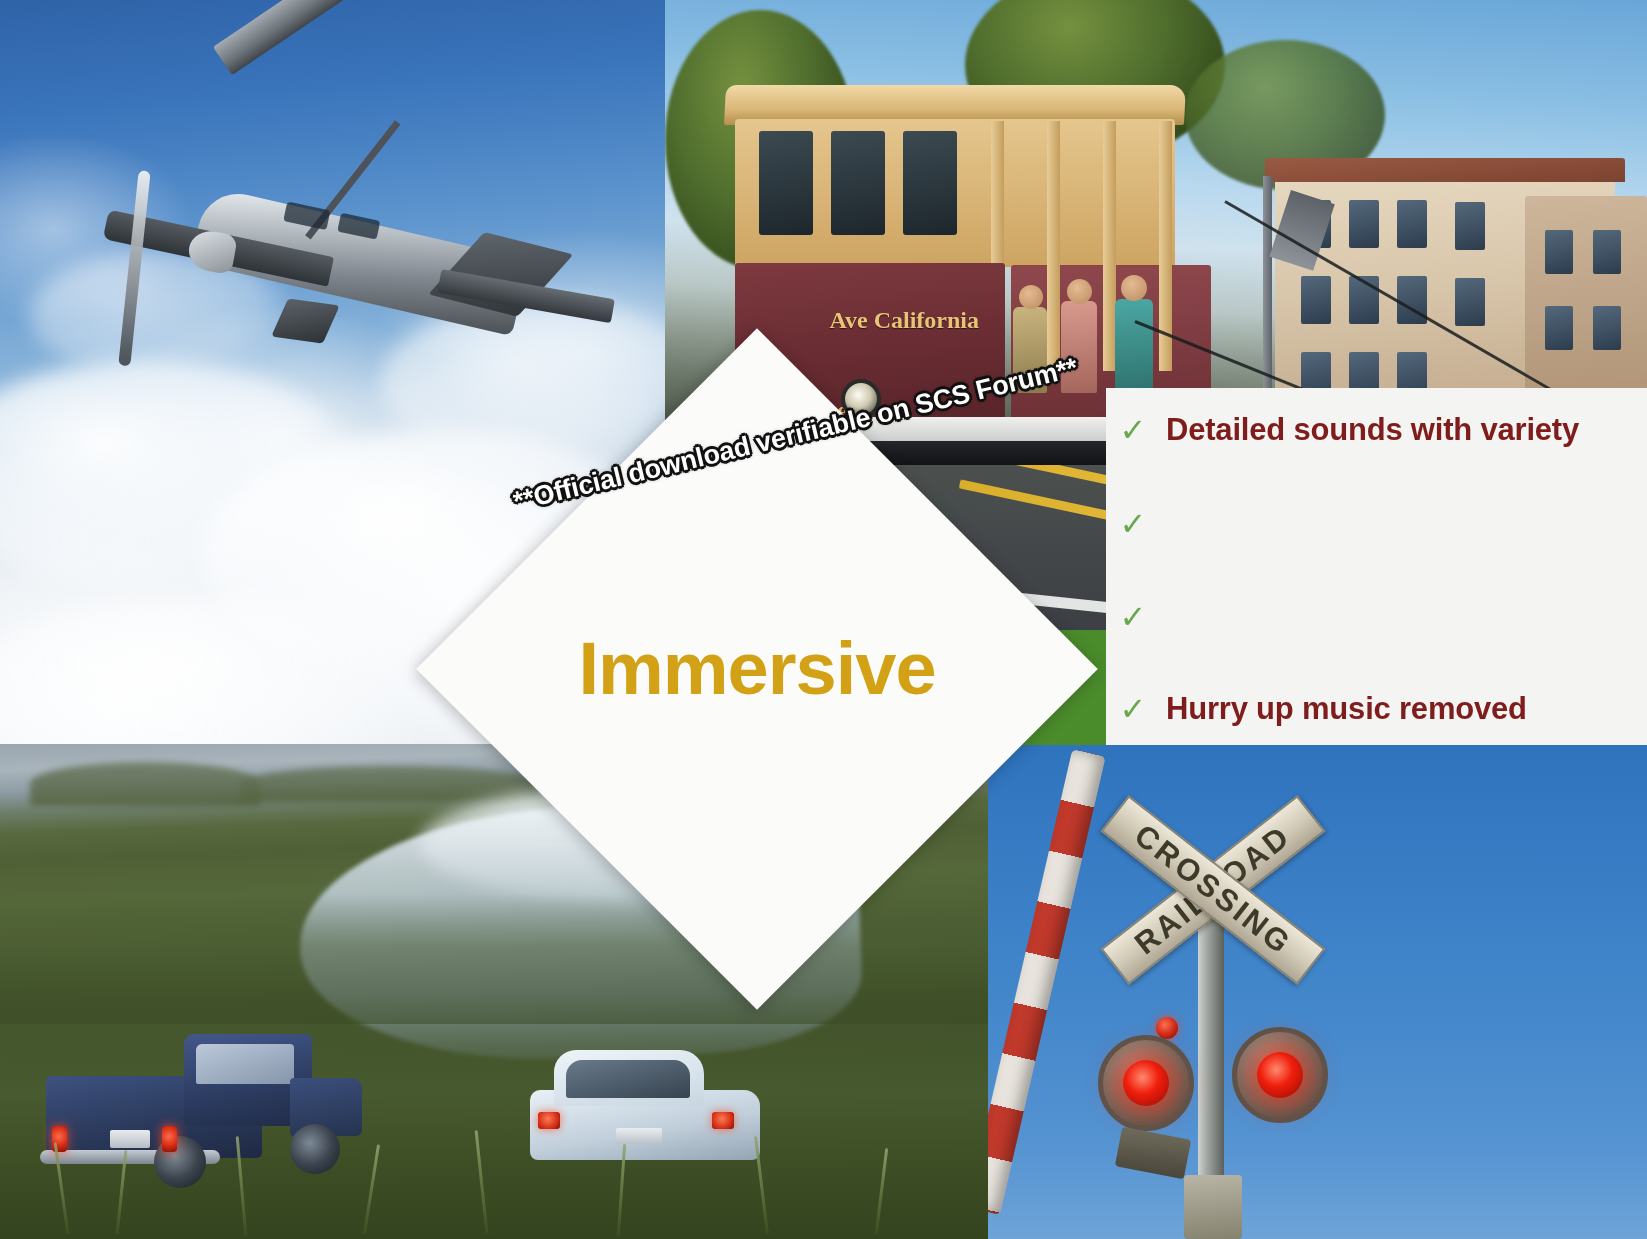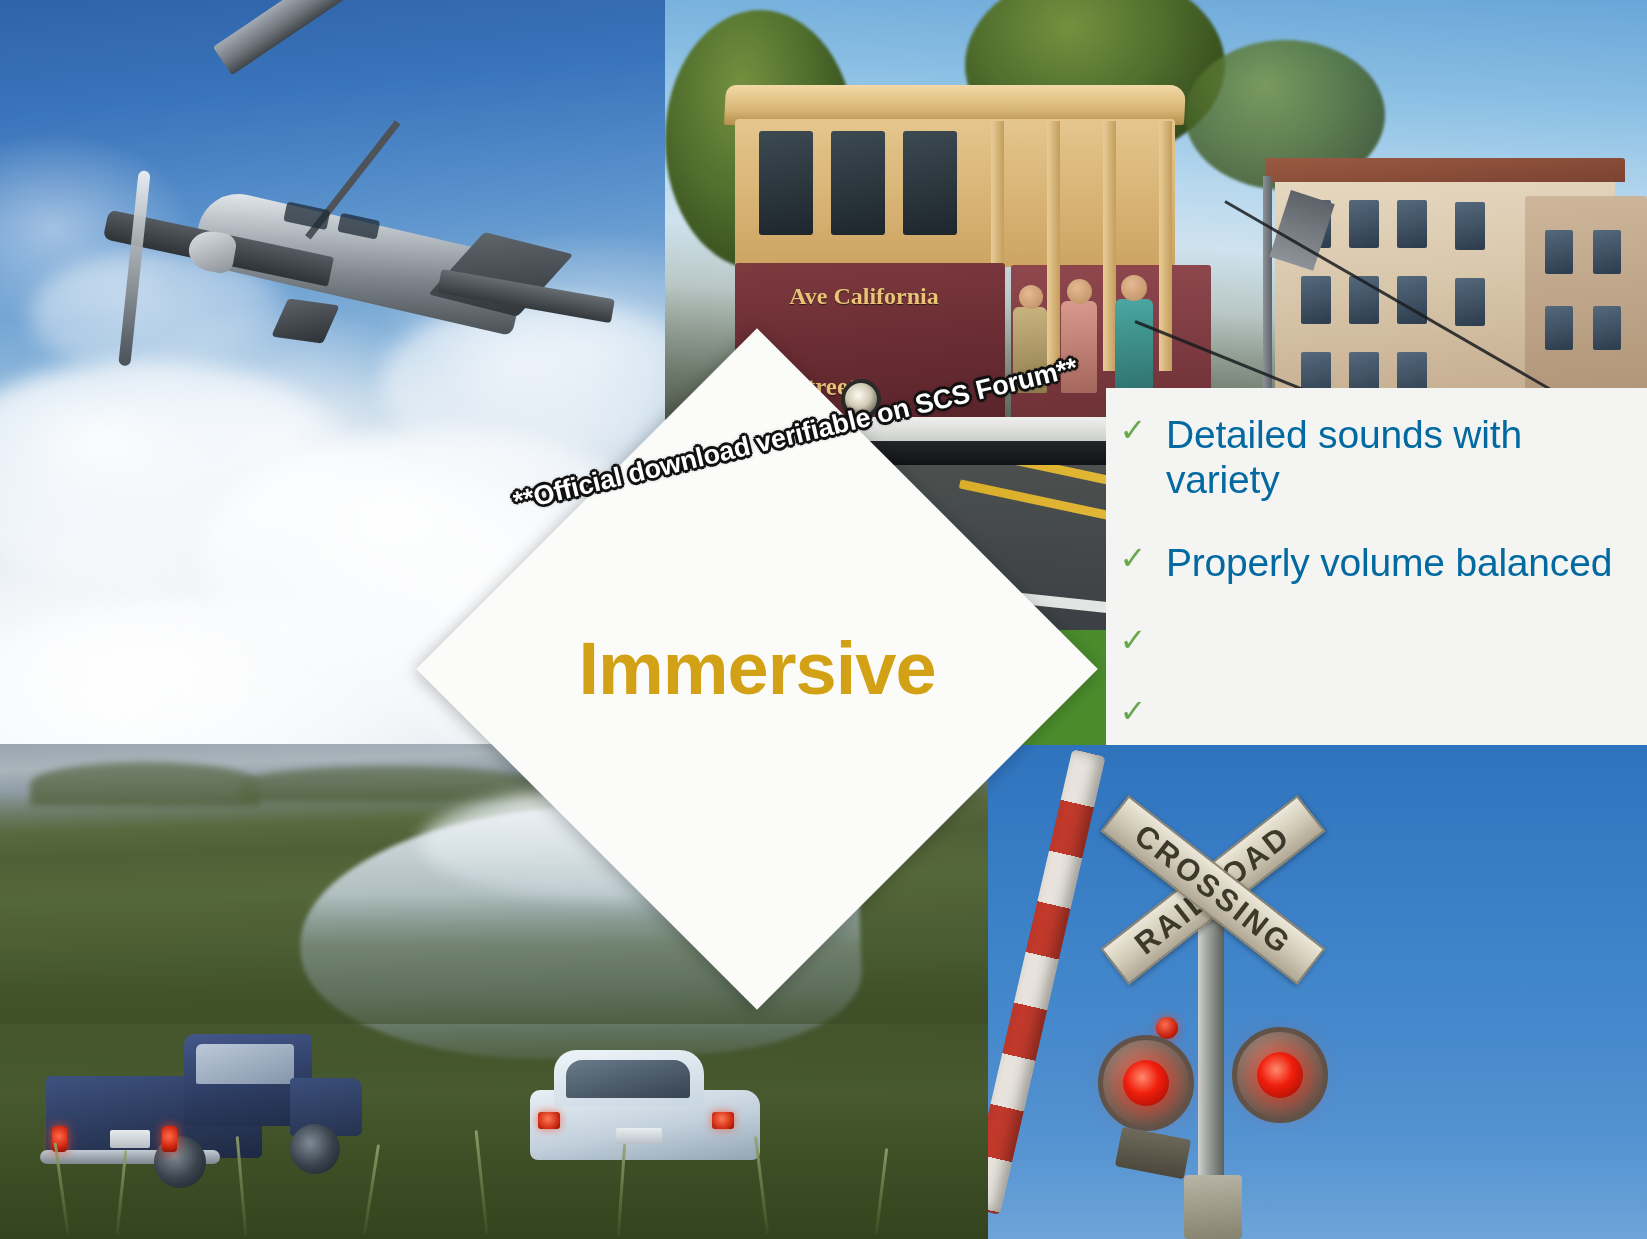--- a/index.html
+++ b/index.html
@@ -261,25 +261,26 @@
   }
   .tram-lower {
     position:absolute; left:10px; top:178px; width:270px; height:160px;
     background:linear-gradient(175deg,#7d3a3f 0%,#6a2d33 50%,#58242a 100%);
     border-radius:3px;
   }
   .tram-sign {
     position:absolute; left:24px; top:196px; width:230px; height:126px;
   }
   .tram-sign-txt {
-    position:absolute; width:100%; text-align:center;
+    position:absolute; width:100%; text-align:right;
     color:#e8c477; font-weight:700;
     font-family:"Liberation Serif", serif;
     text-shadow:0 1px 1px rgba(0,0,0,.6);
     white-space:nowrap;
+    margin-top:24px;
   }
   .tram-chassis {
     position:absolute; left:0; top:332px; width:500px; height:26px;
     background:linear-gradient(180deg,#f0f0ee,#c9ccc9);
     border-radius:3px;
   }
   .tram-skirt {
     position:absolute; left:0; top:356px; width:500px; height:24px;
     background:linear-gradient(180deg,#23262a,#111316);
     border-radius:2px;
@@ -436,22 +437,22 @@
     padding-right:6px;
   }
   .feature-check {
     flex:0 0 auto;
     width:30px; text-align:center;
     font-size:32px; line-height:1;
     color:#6aa84f; font-weight:400;
     padding-top:2px;
   }
   .feature-label {
-    font-size:39px; font-weight:400; line-height:1.16;
-    color:#0369a1;
+    font-size:31px; font-weight:700; line-height:1.16;
+    color:#7f1d1d;
     letter-spacing:-.2px;
   }
 
   
   #ribbon-official {
     position:absolute;
     left:514px; top:487px;
     z-index:50;
     transform:rotate(-13.5deg);
     transform-origin:0 50%;
@@ -652,26 +653,26 @@
 
   <div id="features-panel">
 
     <div class="feature-row">
       <span class="feature-check">✓</span>
       <span class="feature-label">Detailed sounds with variety</span>
     </div>
 
     <div class="feature-row">
       <span class="feature-check">✓</span>
-      <span class="feature-label">Properly volume balanced</span>
     </div>
 
     <div class="feature-row">
       <span class="feature-check">✓</span>
     </div>
 
     <div class="feature-row">
       <span class="feature-check">✓</span>
+      <span class="feature-label">Hurry up music removed</span>
     </div>
 
   </div>
 
 </div>
 
 </body></html>

